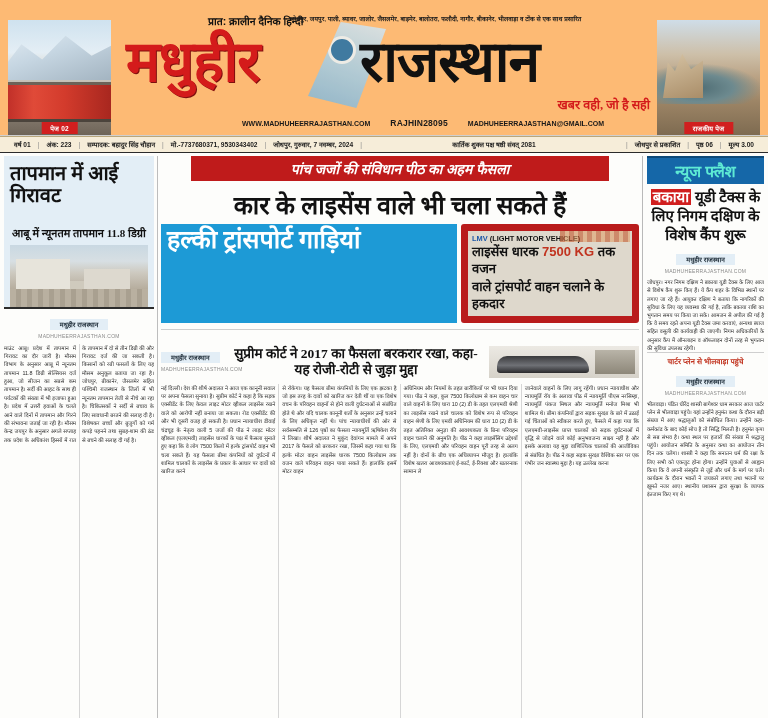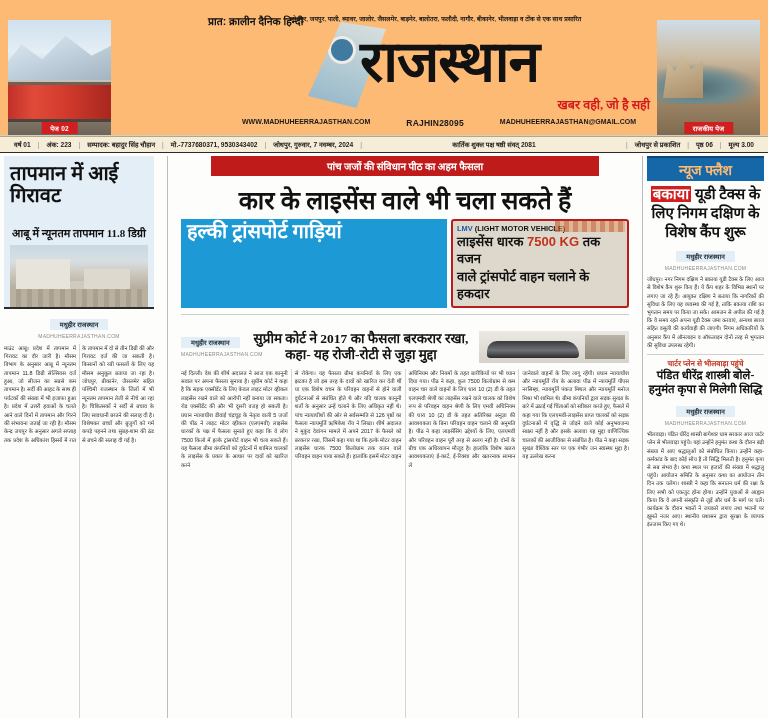--- a/index.html
+++ b/index.html
@@ -104,21 +104,21 @@
   .mh-logo-a { left: 14px; color: #d41b1b; text-shadow: 1px 1px 0 #7e0f0f; }
   .mh-logo-b { left: 248px; color: #111111; }
   .mh-khabar {
     position: absolute; right: 6px; top: 96px;
     font-size: 12.5px; font-weight: bold; color: #d41b1b;
     font-family: "Liberation Serif", "DejaVu Serif", serif;
     white-space: nowrap;
   }
   .mh-links {
     position: absolute; left: 130px; top: 118px;
-    display: flex; gap: 36px; 
+    display: flex; gap: 20px; align-items: center;
     font-size: 7px; color: #1a1a1a; font-weight: bold; white-space: nowrap;
   }
   .mh-links .rajhin { font-size: 8.5px; letter-spacing: .2px; }
 
   
   .infobar {
     height: 17px;
     background: #f6edd9;
     border-top: 1px solid #b9a77c;
     border-bottom: 1.5px solid #2b2b2b;
@@ -128,21 +128,21 @@
     white-space: nowrap;
   }
   .infobar .sep { color:#8a8a8a; padding: 0 7px; font-weight: normal; }
   .ib-spacer { flex: 1; }
 
   
   .body-grid {
     display: flex;
     height: 565px;
     padding: 3px 4px 0 4px;
-    gap: 13px;
+    gap: 3px;
   }
   .col-left  { width: 150px; display:flex; flex-direction:column; }
   .col-mid   { flex: 1; display:flex; flex-direction:column; }
   .col-right { width: 122px; display:flex; flex-direction:column;
                border-left: 1px solid #b9b9b9; padding-left: 4px; }
 
   .rule-v { width:1px; background:#bdbdbd; }
 
   
   .weather-box {
@@ -187,39 +187,40 @@
   .lc-body {
     margin-top: 5px;
     font-size: 5.4px; line-height: 1.55; color: #2a2a2a; text-align: justify;
     column-count: 2; column-gap: 6px; column-rule: 1px solid #d6d6d6;
     flex: 1; overflow: hidden;
   }
 
   
   .kicker {
     background: #bf1b1b; color: #fff; text-align: center;
-    font-size: 10px; font-weight: bold; padding: 3px 6px;
+    font-size: 14px; font-weight: bold; padding: 3px 6px;
     font-family: "Liberation Serif","DejaVu Serif",serif;
     margin: 0 30px;
+    font-style: italic;
   }
   .lead-h1 {
     margin-top: 11px; text-align: center;
     font-size: 25px; font-weight: bold; color: #111; line-height: 1.1;
     font-family: "Liberation Serif","DejaVu Serif",serif;
   }
   .lead-h2-row { display: flex; align-items: stretch; margin-top: 4px; gap: 4px; }
   .lead-h2 {
     background: #1d9ad6; color: #fff; flex: 1;
-    font-size: 20px; font-weight: bold; line-height: 1.18;
+    font-size: 25px; font-weight: bold; line-height: 1.18;
     font-family: "Liberation Serif","DejaVu Serif",serif;
     padding: 1px 6px; white-space: nowrap;
   }
   .lmv-card {
     width: 178px; background: #ded8cc;
-    border: 2px solid #b91c1c; border-radius: 3px;
+    border: 7px solid #b91c1c; border-radius: 3px;
     padding: 3px 4px; position: relative; overflow: hidden;
   }
   .lmv-truck {
     position:absolute; right:2px; top:-1px; width:70px; height:12px;
     background: repeating-linear-gradient(90deg,#c2572a 0 5px,#e0a06a 5px 9px);
     opacity:.6;
   }
   .lmv-l1 { font-size: 7.4px; font-weight: bold; color: #111; }
   .lmv-l1 b { color: #1d58a8; }
   .lmv-l2, .lmv-l3 { font-size: 13px; font-weight: bold; color: #111; line-height: 1.35; }
@@ -249,37 +250,37 @@
     background: linear-gradient(180deg,#b9b4a8,#8d8779);
   }
   .mid-cols {
     margin-top: 5px; flex: 1; overflow: hidden;
     column-count: 4; column-gap: 7px; column-rule: 1px solid #d6d6d6;
     font-size: 5.4px; line-height: 1.55; color: #2a2a2a; text-align: justify;
   }
 
   
   .flash-head {
-    background: #1567a8; color: #fdba74; text-align: center;
-    font-size: 14px; font-weight: bold; padding: 2px 15px;
+    background: #1567a8; color: #5eead4; text-align: center;
+    font-size: 16px; font-weight: bold; padding: 2px 15px;
     font-family: "Liberation Serif","DejaVu Serif",serif;
     border-top: 2px solid #0d4a7a;
   }
   .flash-title {
     margin-top: 4px; text-align: center;
     font-size: 15px; font-weight: bold; color: #111; line-height: 1.25;
     font-family: "Liberation Serif","DejaVu Serif",serif;
   }
   .flash-title .hl { background:#d11f1f; color:#fff; padding: 0 2px; }
   .rc-body {
     margin-top: 4px;
     font-size: 5.3px; line-height: 1.55; color:#2a2a2a; text-align: justify;
   }
   .rc-subhead-k {
-    margin-top: 5px; text-align:center;
+    text-align:center;
     font-size: 7.5px; font-weight:bold; color:#c1331f;
     border-top:1px solid #cfcfcf; padding-top:3px;
   }
   .rc-subhead {
     text-align:center; font-size: 11.5px; font-weight:bold; color:#111;
     line-height: 1.22; font-family:"Liberation Serif","DejaVu Serif",serif;
   }
 </style>
 </head>
 <body>
@@ -295,20 +296,21 @@
     <div class="mh-photo right">
       <div class="mh-cap">राजकीय पेज</div>
     </div>
 
     <div class="mh-center">
       <div class="mh-tagline-left">प्रात: क्रालीन दैनिक हिन्दी</div>
       <div class="mh-cities">जोधपुर, जयपुर, पाली, ब्यावर, जालोर, जैसलमेर, बाड़मेर, बालोतरा, फलौदी, नागौर, बीकानेर, भीलवाड़ा व टोंक से एक साथ प्रसारित</div>
 
       <div class="mh-logo-wrap">
         <div class="mh-swoosh"></div>
+        <div class="mh-logo-a">मधुहीर</div>
         <div class="mh-logo-b">राजस्थान</div>
       </div>
 
       <div class="mh-khabar">खबर वही, जो है सही</div>
 
       <div class="mh-links">
         <span>WWW.MADHUHEERRAJASTHAN.COM</span>
         <span class="rajhin">RAJHIN28095</span>
         <span>MADHUHEERRAJASTHAN@GMAIL.COM</span>
       </div>
@@ -398,21 +400,20 @@
         <span class="hl">बकाया</span>
         <span>यूडी टैक्स के लिए निगम दक्षिण के विशेष कैंप शुरू</span>
       </div>
       <div class="lc-byline">
         <span class="byline-chip">मधुहीर राजस्थान</span>
         <span class="byline-url">MADHUHEERRAJASTHAN.COM</span>
       </div>
       <div class="rc-body">जोधपुर। नगर निगम दक्षिण ने बकाया यूडी टैक्स के लिए आज से विशेष कैंप शुरू किए हैं। ये कैंप शहर के विभिन्न स्थानों पर लगाए जा रहे हैं। आयुक्त दक्षिण ने बताया कि नागरिकों की सुविधा के लिए यह व्यवस्था की गई है, ताकि बकाया राशि का भुगतान समय पर किया जा सके। आमजन से अपील की गई है कि वे समय रहते अपना यूडी टैक्स जमा करवाएं, अन्यथा ब्याज सहित वसूली की कार्यवाही की जाएगी। निगम अधिकारियों के अनुसार कैंप में ऑनलाइन व ऑफलाइन दोनों तरह से भुगतान की सुविधा उपलब्ध रहेगी।</div>
 
       <div class="rc-subhead-k">चार्टर प्लेन से भीलवाड़ा पहुंचे</div>
-      <div class="rc-subhead">पंडित धीरेंद्र शास्त्री बोले- हनुमंत कृपा से मिलेगी सिद्धि</div>
       <div class="lc-byline">
         <span class="byline-chip">मधुहीर राजस्थान</span>
         <span class="byline-url">MADHUHEERRAJASTHAN.COM</span>
       </div>
       <div class="rc-body">भीलवाड़ा। पंडित धीरेंद्र शास्त्री बागेश्वर धाम सरकार आज चार्टर प्लेन से भीलवाड़ा पहुंचे। यहां उन्होंने हनुमंत कथा के दौरान बड़ी संख्या में आए श्रद्धालुओं को संबोधित किया। उन्होंने कहा- कर्मकांड के बाद कोई सोच है तो सिद्धि मिलती है। हनुमंत कृपा से सब संभव है। कथा स्थल पर हजारों की संख्या में श्रद्धालु पहुंचे। आयोजन समिति के अनुसार कथा का आयोजन तीन दिन तक चलेगा। शास्त्री ने कहा कि सनातन धर्म की रक्षा के लिए सभी को एकजुट होना होगा। उन्होंने युवाओं से आह्वान किया कि वे अपनी संस्कृति से जुड़ें और धर्म के मार्ग पर चलें। कार्यक्रम के दौरान भक्तों ने जयकारे लगाए तथा भजनों पर झूमते नजर आए। स्थानीय प्रशासन द्वारा सुरक्षा के व्यापक इंतजाम किए गए थे।</div>
     </div>
   </div>
 
 </div>
 

